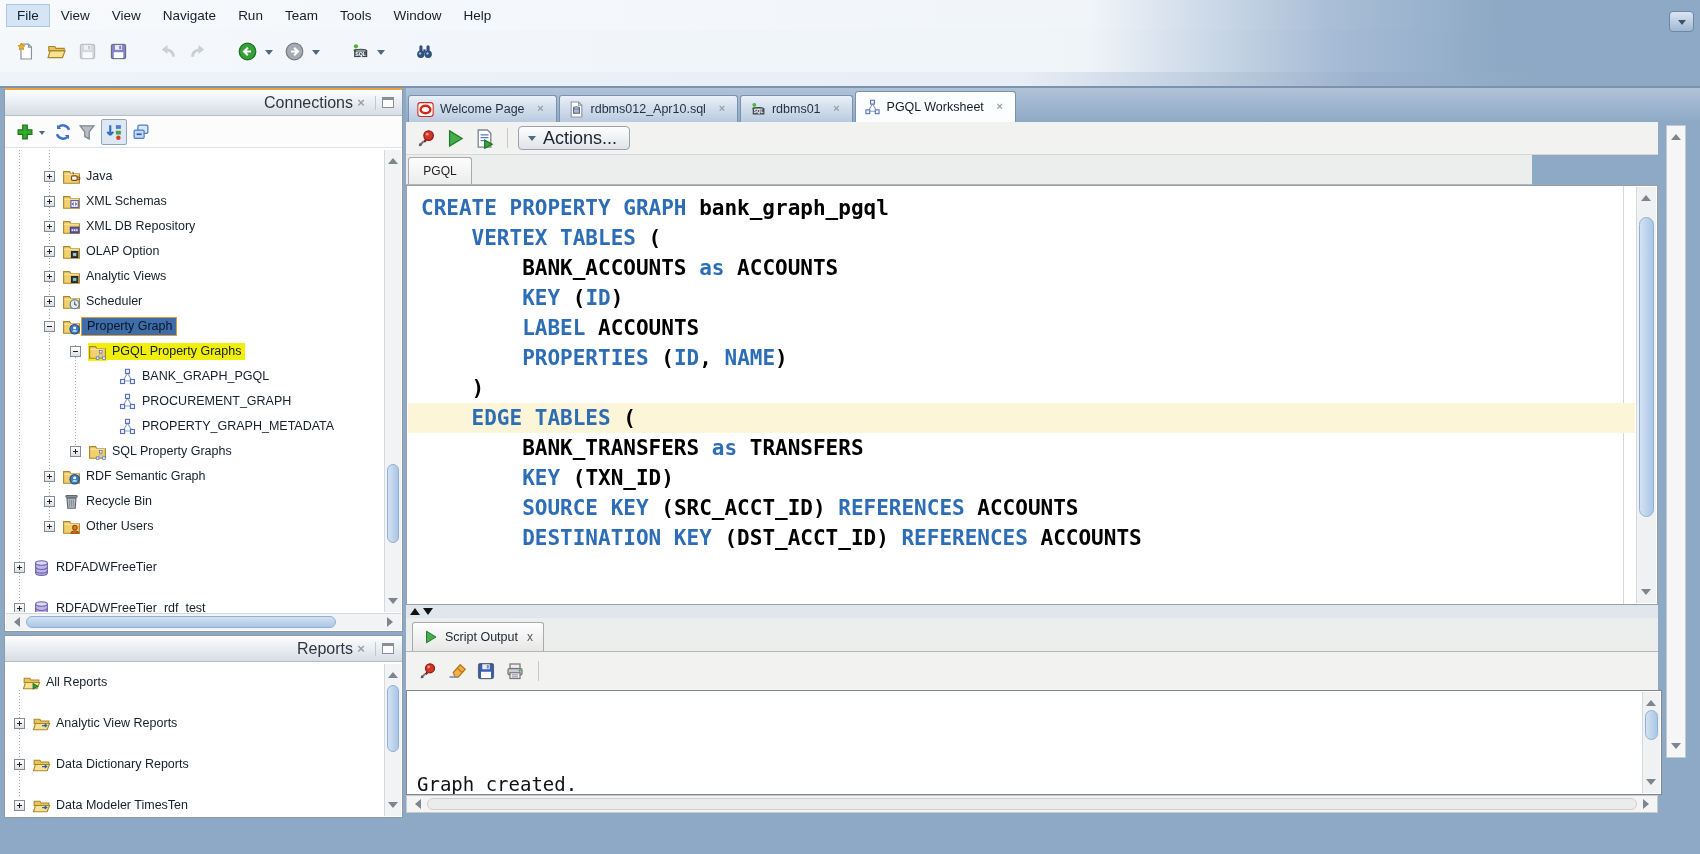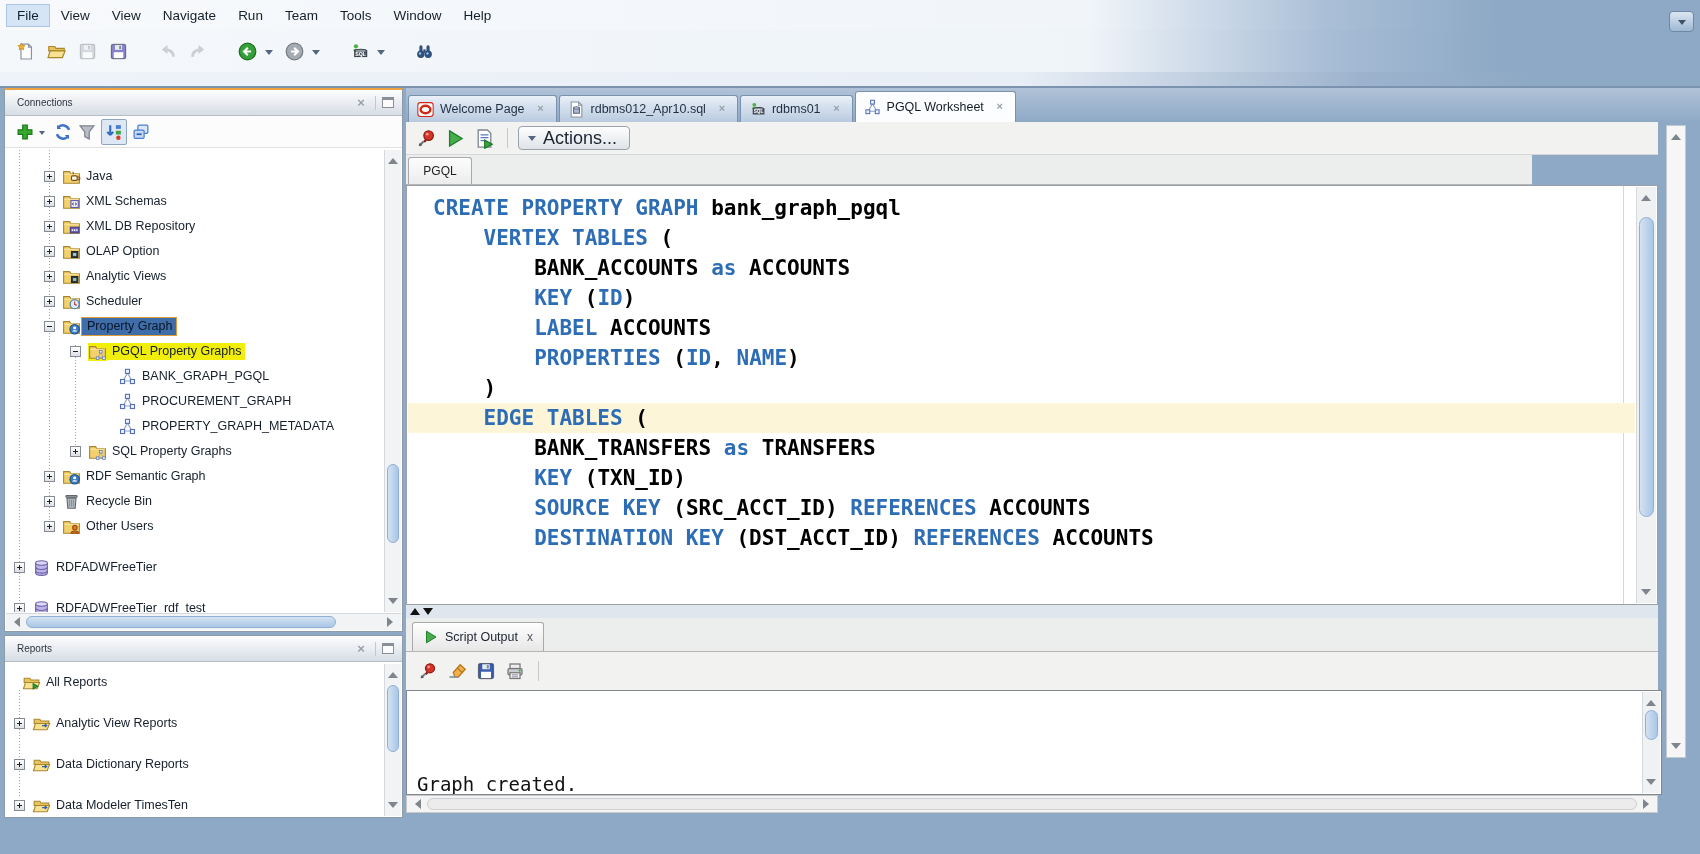--- a/index.html
+++ b/index.html
@@ -28,21 +28,21 @@
     margin:6px 8px 0 0; }
   .chev.sm { border-width:3.5px; border-top-width:4.5px; }
 
   
   .panel { position:absolute; left:4px; width:399px; background:#fff;
     border:1px solid #8d9aa8; }
   .panel.conn { top:88px; height:544px; border-top:2px solid #eda33f; }
   .panel.reps { top:635px; height:183px; }
   .phead { height:26px; background:linear-gradient(#fdfdfe,#d7dde5);
     border-bottom:1px solid #b4bdc8; display:flex; align-items:center; padding:0 8px 0 12px; }
-  .ptitle { font-size:10px; color:#2c3642; flex:1; }
+  .ptitle { font-size:16px; color:#2c3642; flex:1;text-align:right; }
   .xbtn { width:16px; height:16px; text-align:center; color:#98a0a8;
     font:bold 13px/15px "Liberation Sans",sans-serif; }
   .xbtn::before { content:"×"; }
   .hsep { width:1px; height:14px; background:#c2c8d0; margin:0 6px; }
   .wbox { width:12px; height:11px; border:1px solid #8a8f96; border-top:3px solid #8a8f96;
     background:#fbfbfb; }
   .ptool { height:32px; border-bottom:1px solid #e2e2e2; display:flex; align-items:center;
     padding-left:10px; background:#fcfcfd; }
   .ptool svg { width:20px; height:20px; margin-right:4px; }
   .pressed { border:1px solid #8fa6c2; background:#dde8f4; border-radius:2px;
@@ -108,21 +108,21 @@
   .actbtn .chev { margin:5px 7px 0 0; }
 
   .doctabs { position:absolute; left:406px; top:155px; width:1126px; height:30px;
     background:#eceded; border-bottom:1px solid #b5b5b5; display:flex; align-items:flex-end; }
   .dtab { width:64px; height:27px; margin-left:2px; background:linear-gradient(#fdfdfd,#ececec);
     border:1px solid #a9a9a9; border-bottom:none; border-radius:3px 3px 0 0;
     font-size:12px; color:#222; display:flex; align-items:center; justify-content:center; }
 
   .codearea { position:absolute; left:406px; top:185px; width:1252px; height:420px;
     background:#fff; border:1px solid #9aa0a8; overflow:hidden; }
-  .codepad { position:absolute; left:14px; top:7px; right:40px;margin-left:12px; }
+  .codepad { position:absolute; left:14px; top:7px; right:40px; }
   .cline { height:30px; line-height:30px; white-space:pre;
     font:bold 21px/30px "DejaVu Sans Mono", monospace; color:#000; position:relative; z-index:2; }
   .kw { color:#2d6db5; }
   .curline { position:absolute; left:1px; right:22px; top:217px; height:30px;
     background:#fdf5d7; z-index:1; }
   .mguide { position:absolute; left:1216px; top:0; bottom:0; width:1px; background:#d7d7d7; }
   .evscroll { position:absolute; right:1px; top:1px; bottom:1px; width:20px;
     background:#f0f1f3; border-left:1px solid #d5d8dc; z-index:3; }
 
   .split { position:absolute; left:406px; top:605px; width:1252px; height:13px;

